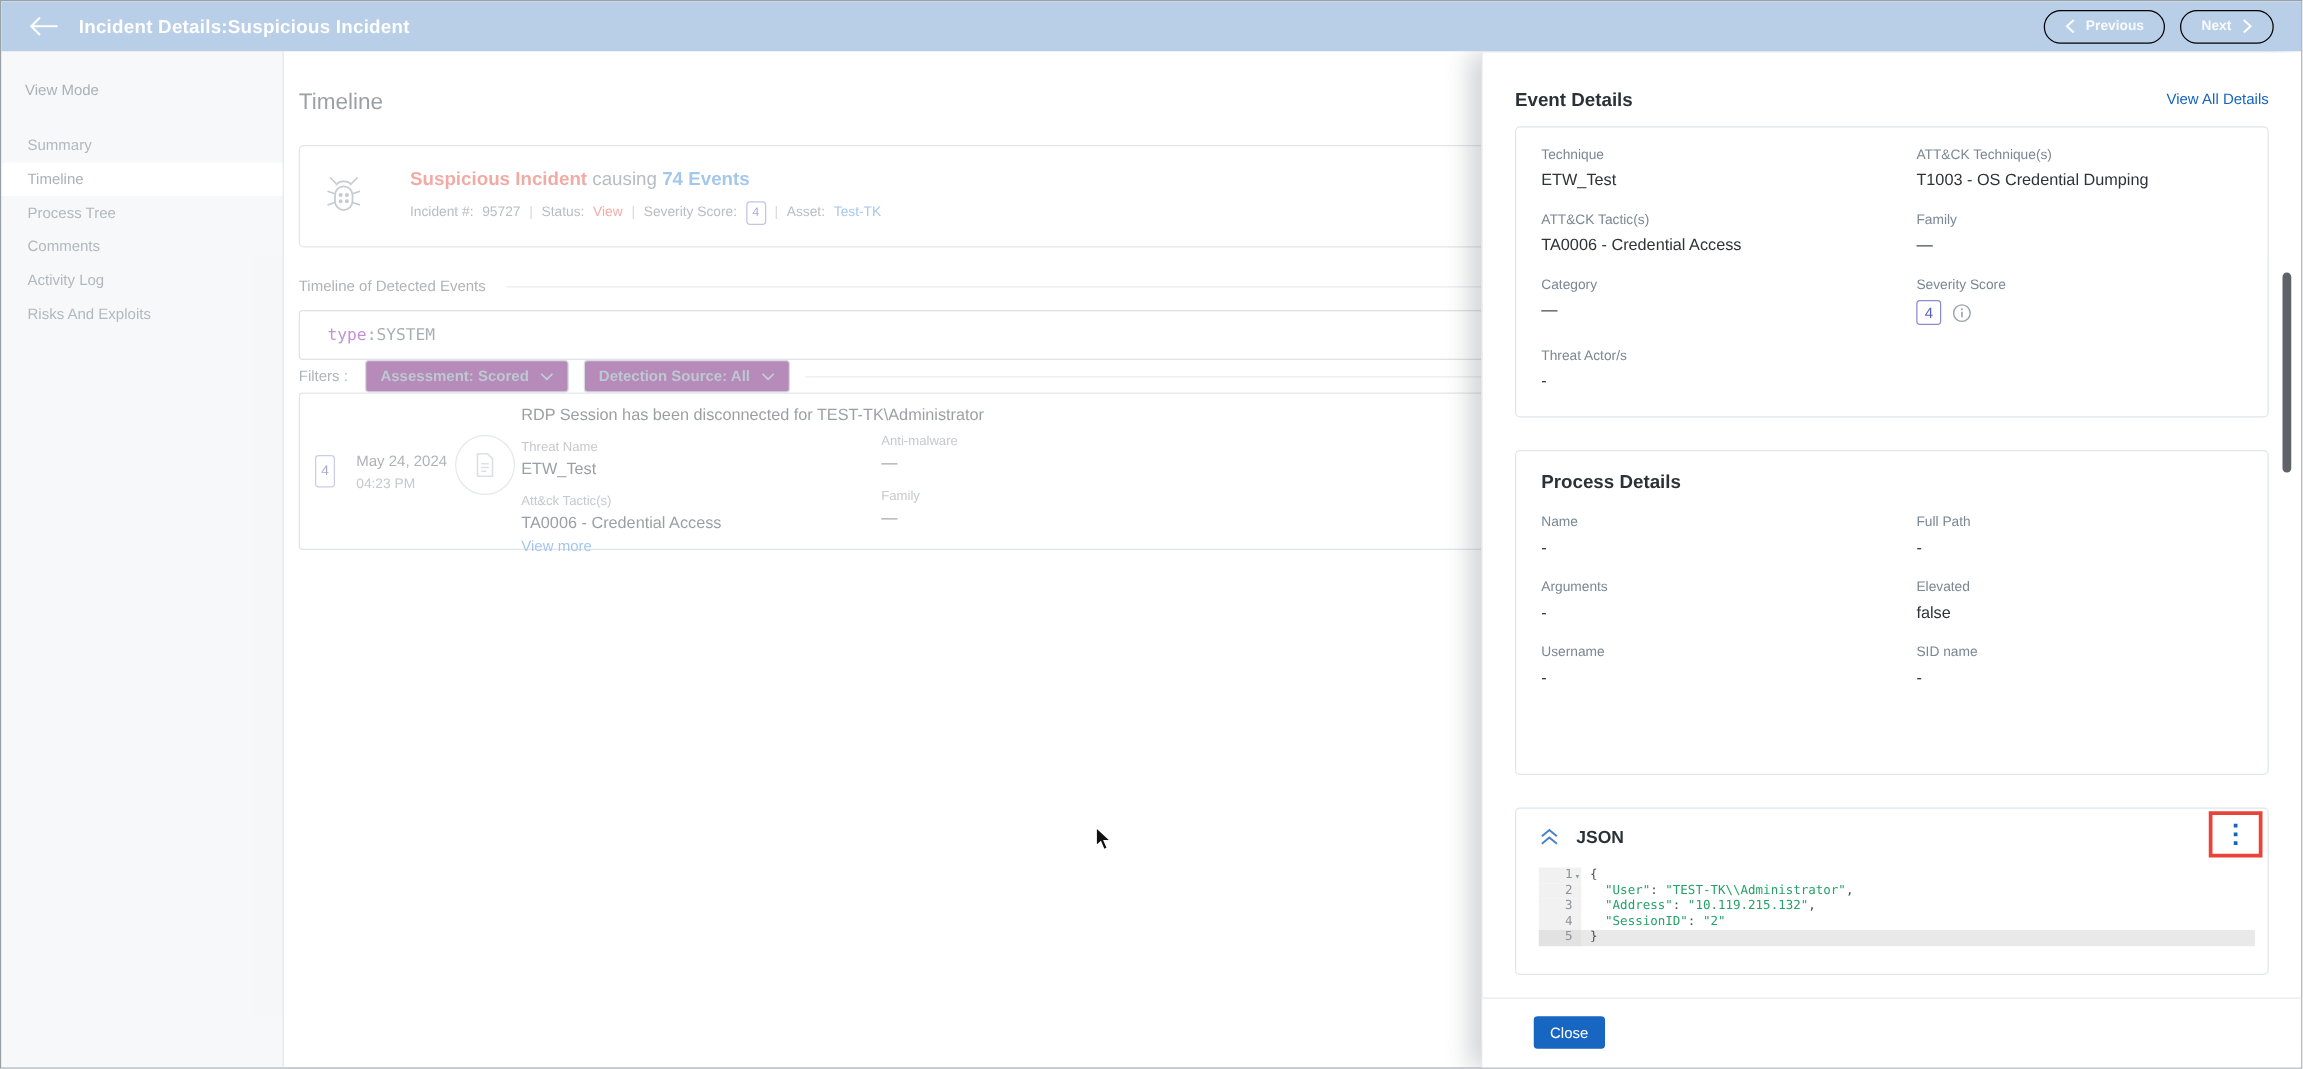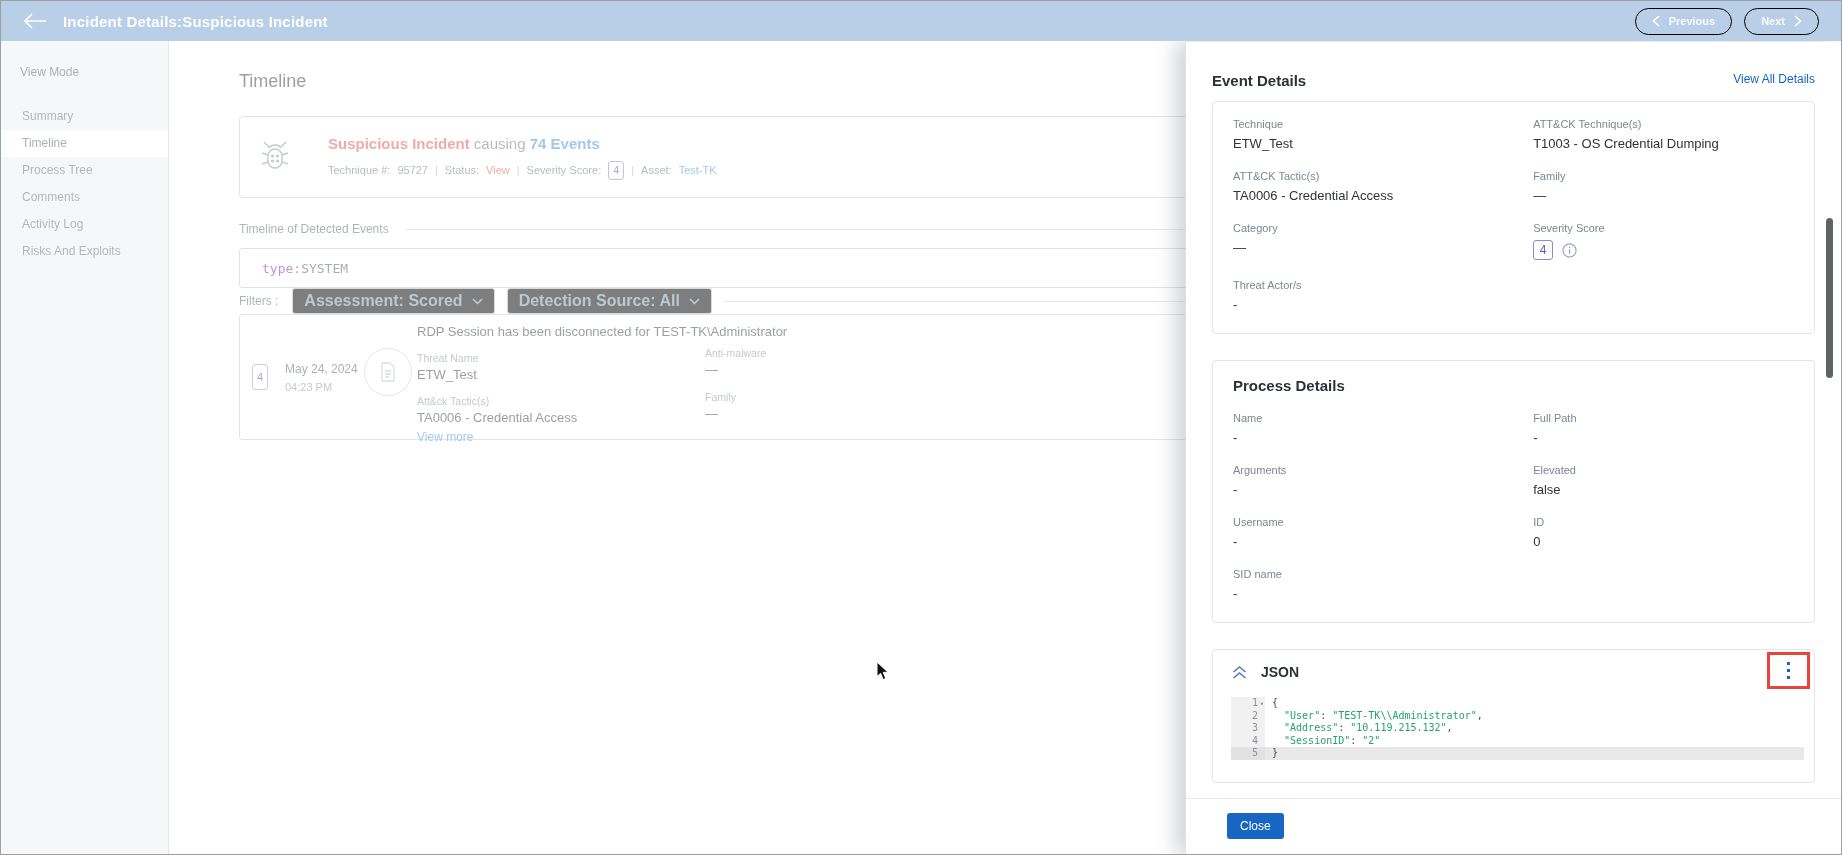--- a/index.html
+++ b/index.html
@@ -17,21 +17,21 @@
   .back-btn { display:flex; align-items:center; margin-right:16px; cursor:pointer; }
   .topbar-title { color:#fdfdfd; font-size:15px; font-weight:700; letter-spacing:.2px; }
   .topbar-nav { margin-left:auto; display:flex; gap:12px; }
   .pill {
     border:1px solid #000000; border-radius:15px; color:#f8fafc; font-size:11px; font-weight:700;
     height:27px; padding:0 16px; display:flex; align-items:center; gap:9px; background:transparent; cursor:pointer;
   }
   
   .dimmed { position:absolute; top:40px; left:0; right:0; bottom:0; opacity:0.5; }
   .sidebar {
-    position:absolute; top:0; left:0; bottom:0; width:168px;
+    position:absolute; top:0; left:0; bottom:0; width:226px;
     background:#edf1f3; border-right:1px solid #c9d1d7; padding-top:24px;
   }
   .sidebar-title { color:#5a646d; font-size:12px; padding-left:19px; margin-bottom:24px; }
   .side-item { height:27px; line-height:27px; padding-left:21px; font-size:12px; color:#66727c; cursor:pointer; }
   .side-item.selected { background:#ffffff; color:#59646e; }
   .main { position:absolute; left:194px; top:0; right:0; bottom:0; padding:30px 0 0 44px; }
   .page-title { font-size:18px; font-weight:400; color:#39424b; margin-bottom:24px; }
   .incident-card {
     width:1290px; height:82px; border:1px solid #c5cdd4; border-radius:4px; background:#fff;
     display:flex; align-items:center; padding-left:20px; margin-bottom:24px;
@@ -56,22 +56,22 @@
     width:1290px; height:40px; border:1px solid #bfc7cd; border-radius:3px; background:#fff;
     display:flex; align-items:center; padding-left:22px;
     font-family:"DejaVu Sans Mono", monospace; font-size:13px; margin-bottom:0; cursor:text;
   }
   .tok-key { color:#8e24aa; }
   .tok-rest { color:#566069; }
   .filters-row { width:1290px; display:flex; align-items:center; gap:12px; }
   .filters-label { font-size:12px; color:#5f6a73; margin-right:2px; }
   .dropdown {
     border:1px solid #aeb8bf; border-radius:3px; height:26px; padding:0 11px;
-    display:flex; align-items:center; gap:9px; font-size:16px; font-weight:700; color:#7d93a5;
-    background:#000000; cursor:pointer;
+    display:flex; align-items:center; gap:9px; font-size:12px; font-weight:700; color:#7d93a5;
+    background:#701a75; cursor:pointer;
   }
   .filters-row::after { content:""; flex:1; height:1px; background:#d3dade; }
   .event-card {
     width:1290px; height:126px; border:1px solid #c5cdd4; border-radius:3px; background:#fff; position:relative;
   }
   .ev-sev { position:absolute; left:12px; top:49px; width:16px; height:26px; border:1px solid #9b9bd5;
     border-radius:3px; color:#4f4fb8; font-size:11px; display:flex; align-items:center; justify-content:center; }
   .ev-date { position:absolute; left:45px; top:47px; font-size:12px; color:#5d6770; }
   .ev-time { margin-top:5px; font-size:11px; color:#8b959d; }
   .ev-circle { position:absolute; left:124px; top:33px; width:48px; height:48px; border:1px solid #ccd3d8;
@@ -187,21 +187,21 @@
             <circle cx="17.5" cy="18" r="0.9" fill="#8b97a1"></circle>
             <circle cx="12.5" cy="23" r="0.9" fill="#8b97a1"></circle>
             <circle cx="17.5" cy="23" r="0.9" fill="#8b97a1"></circle>
           </svg>
         </span>
         <div>
           <div class="inc-title">
             <span class="inc-name">Suspicious Incident</span><span class="inc-connector"> causing </span><span class="inc-events">74 Events</span>
           </div>
           <div class="inc-meta">
-            <span>Technique #:</span>
+            <span>Incident #:</span>
             <span>95727</span>
             <span class="sep">|</span>
             <span>Status:</span>
             <span class="meta-open">View</span>
             <span class="sep">|</span>
             <span>Severity Score:</span>
             <span class="sev-mini">4</span>
             <span class="sep">|</span>
             <span>Asset:</span>
             <span class="meta-asset">Test-TK</span>
@@ -331,24 +331,20 @@
           </div>
           <div class="fgroup">
             <div class="flabel">Elevated</div>
             <div class="fvalue">false</div>
           </div>
           <div class="fgroup">
             <div class="flabel">Username</div>
             <div class="fvalue">-</div>
           </div>
           <div class="fgroup">
-            <div class="flabel">ID</div>
-            <div class="fvalue">0</div>
-          </div>
-          <div class="fgroup">
             <div class="flabel">SID name</div>
             <div class="fvalue">-</div>
           </div>
           <div class="fgroup"></div>
         </div>
       </section>
       <div class="card-gap"></div>
 
       <section class="json-card">
         <div class="json-head">

